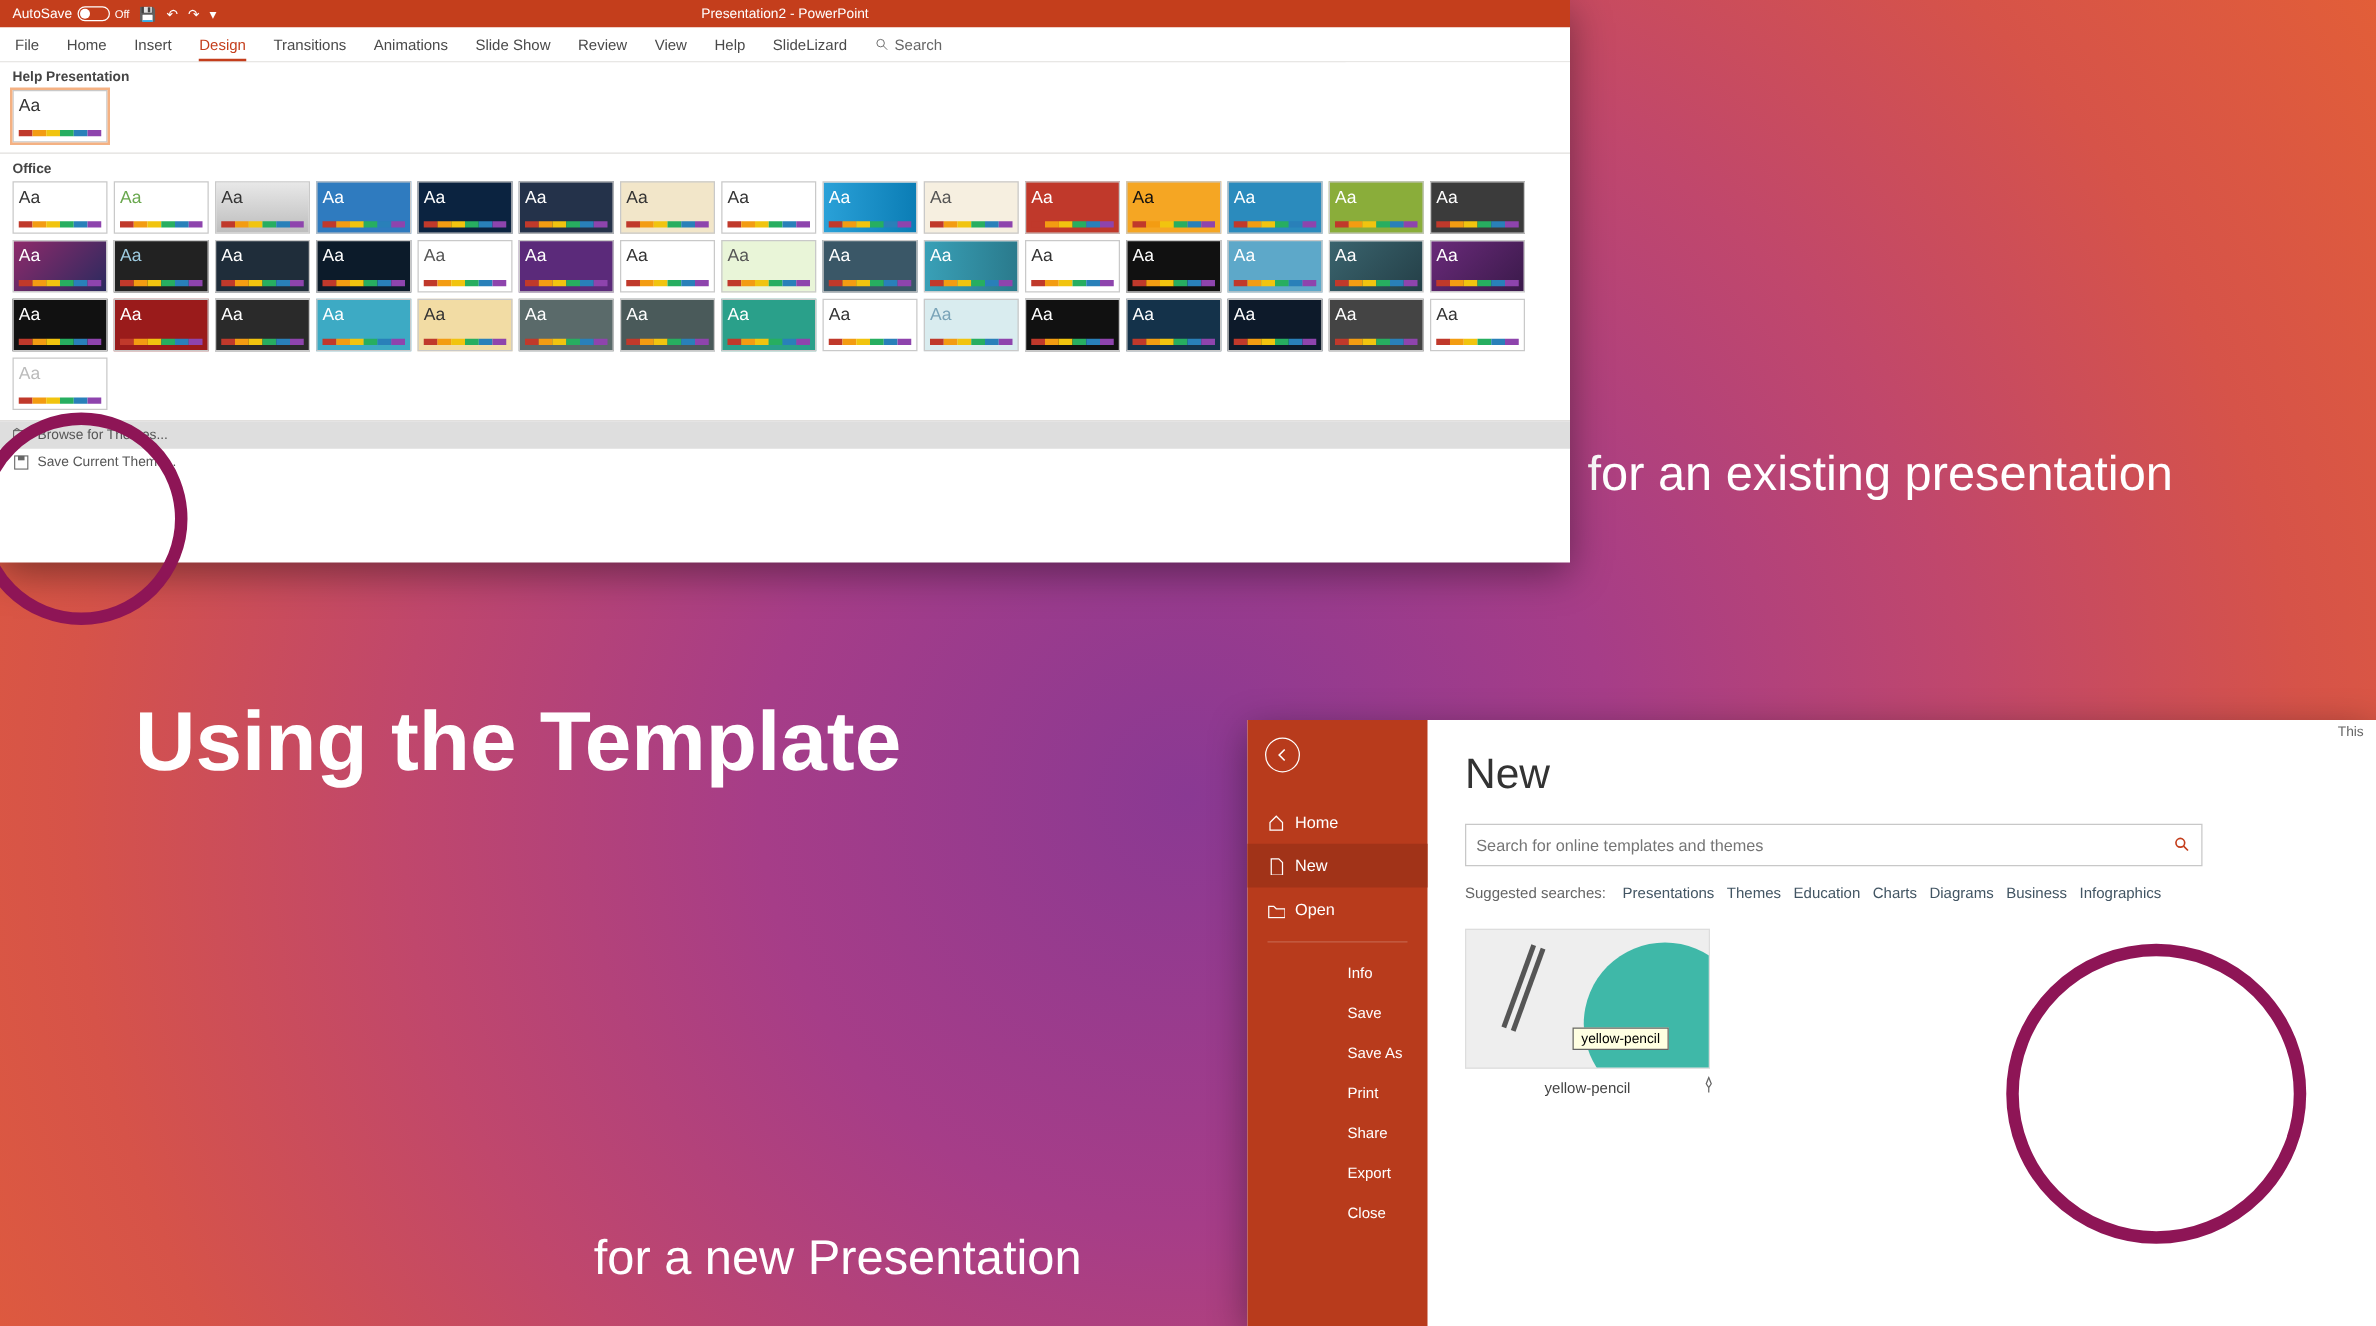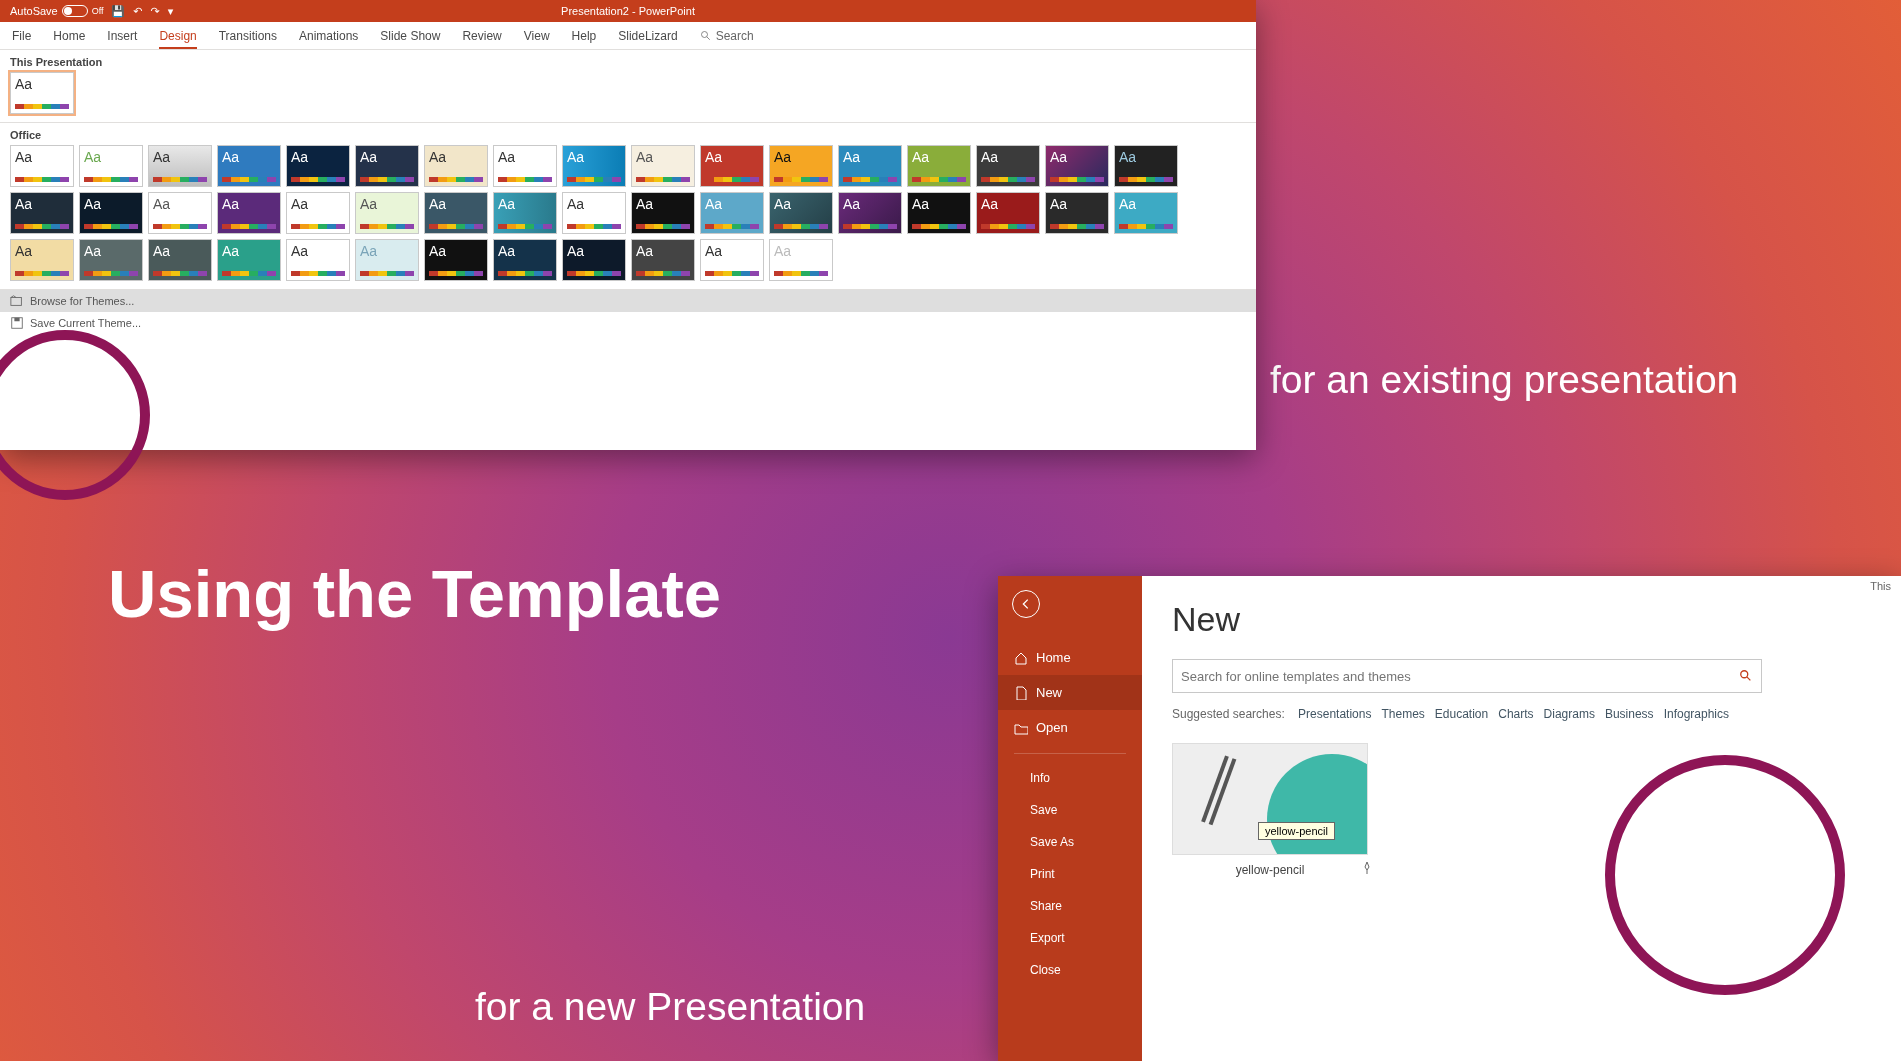--- a/index.html
+++ b/index.html
@@ -21,21 +21,21 @@
 
 .ppt1 .ribbon-tabs { height: 28px; background: #fff; border-bottom: 1px solid #e1dfdd; display: flex; align-items: center; padding-left: 12px; gap: 22px; font-size: 12px; color: #4a4a4a; }
 .ppt1 .ribbon-tabs .tab { cursor: pointer; }
 .ppt1 .ribbon-tabs .tab.active { color: #c43e1c; border-bottom: 2px solid #c43e1c; padding-bottom: 4px; margin-bottom: -6px; }
 .ppt1 .ribbon-tabs .search { display: flex; align-items: center; gap: 4px; color: #666; }
 .ppt1 .ribbon-tabs .search svg { width: 12px; height: 12px; }
 
 .ppt1 .gallery { background: #fff; position: relative; }
 .ppt1 .section-label { font-size: 11px; font-weight: 700; color: #444; padding: 6px 10px 4px; }
 .ppt1 .thumbs { display: flex; flex-wrap: wrap; gap: 5px; padding: 0 10px 8px; }
-.ppt1 .thumb { width: 64px; height: 42px; border: 1px solid #c9c9c9; position: relative; display: flex; flex-direction: column; justify-content: space-between; padding: 4px; cursor: pointer; }
+.ppt1 .thumb { width: 76px; height: 42px; border: 1px solid #c9c9c9; position: relative; display: flex; flex-direction: column; justify-content: space-between; padding: 4px; cursor: pointer; }
 .ppt1 .thumb.selected { outline: 2px solid #f4b183; }
 .ppt1 .thumb .aa { font-size: 14px; font-weight: 400; line-height: 1; }
 .ppt1 .thumb .stripe { height: 5px; display: flex; }
 .ppt1 .thumb .stripe span { flex: 1; }
 
 .ppt1 .gallery-divider { height: 1px; background: #e1dfdd; margin: 0 0 0 0; }
 .ppt1 .gallery-footer { font-size: 11px; color: #555; }
 .ppt1 .gallery-footer .row { display: flex; align-items: center; gap: 6px; padding: 4px 10px; cursor: pointer; }
 .ppt1 .gallery-footer .row.highlight { background: #dedede; }
 .ppt1 .gallery-footer .row.disabled { color: #aaa; cursor: default; }
@@ -54,21 +54,21 @@
 
 
 .ppt2 { position: absolute; left: 998px; top: 576px; width: 903px; height: 485px; background: #fff; box-shadow: 0 8px 30px rgba(0,0,0,.4); display: flex; }
 .ppt2 .sidebar { width: 144px; background: #b83b1c; color: #fff; font-size: 13px; display: flex; flex-direction: column; padding-top: 14px; }
 .ppt2 .sidebar .back { width: 28px; height: 28px; border: 1.5px solid #fff; border-radius: 50%; margin: 0 0 22px 14px; display:flex; align-items:center; justify-content:center; cursor:pointer; }
 .ppt2 .sidebar .back svg { width: 14px; height: 14px; stroke: #fff; fill: none; }
 .ppt2 .sidebar .item { padding: 10px 16px; cursor: pointer; display:flex; align-items:center; gap:8px; }
 .ppt2 .sidebar .item.active { background: #a13318; }
 .ppt2 .sidebar .item svg { width: 14px; height: 14px; }
 .ppt2 .sidebar .divider { height: 1px; background: rgba(255,255,255,.2); margin: 8px 16px; }
-.ppt2 .sidebar .sub { padding: 9px 16px 9px 32px; font-size: 12px; cursor:pointer; }
+.ppt2 .sidebar .sub { padding: 9px 16px 9px 32px; font-size: 12px; cursor:pointer;margin-left:48px; }
 
 .ppt2 .main { flex: 1; padding: 24px 30px; position: relative; }
 .ppt2 .main h1 { font-size: 34px; font-weight: 300; color: #333; margin-bottom: 20px; }
 .ppt2 .searchbox { width: 590px; height: 34px; border: 1px solid #c8c8c8; display: flex; align-items: center; padding: 0 8px; margin-bottom: 14px; }
 .ppt2 .searchbox input { flex: 1; border: none; outline: none; font-size: 13px; color: #666; }
 .ppt2 .searchbox svg { width: 14px; height: 14px; fill: #c43e1c; }
 .ppt2 .suggested { font-size: 12px; color: #666; margin-bottom: 22px; }
 .ppt2 .suggested span.link { color: #425563; margin-left: 10px; cursor:pointer; }
 .ppt2 .cat-tabs { font-size: 14px; color: #333; margin-bottom: 24px; }
 .ppt2 .cat-tabs span { margin-right: 20px; cursor:pointer; }
@@ -156,21 +156,21 @@
   </div>
   <div class="ruler" id="ruler">
       <span>8</span>
       <span>9</span>
       <span>10</span>
       <span>11</span>
       <span>12</span>
     </div>
 
   <div class="gallery">
-    <div class="section-label">This Presentation</div>
+    <div class="section-label">Help Presentation</div>
     <div class="thumbs" id="thumbs-this">
         <div class="thumb selected" style="background: rgb(255, 255, 255);">
           <div class="aa" style="color: rgb(51, 51, 51);">Aa</div>
           <div class="stripe">
             <span style="background: rgb(192, 57, 43);"></span>
             <span style="background: rgb(243, 156, 18);"></span>
             <span style="background: rgb(241, 196, 15);"></span>
             <span style="background: rgb(39, 174, 96);"></span>
             <span style="background: rgb(41, 128, 185);"></span>
             <span style="background: rgb(142, 68, 173);"></span>

